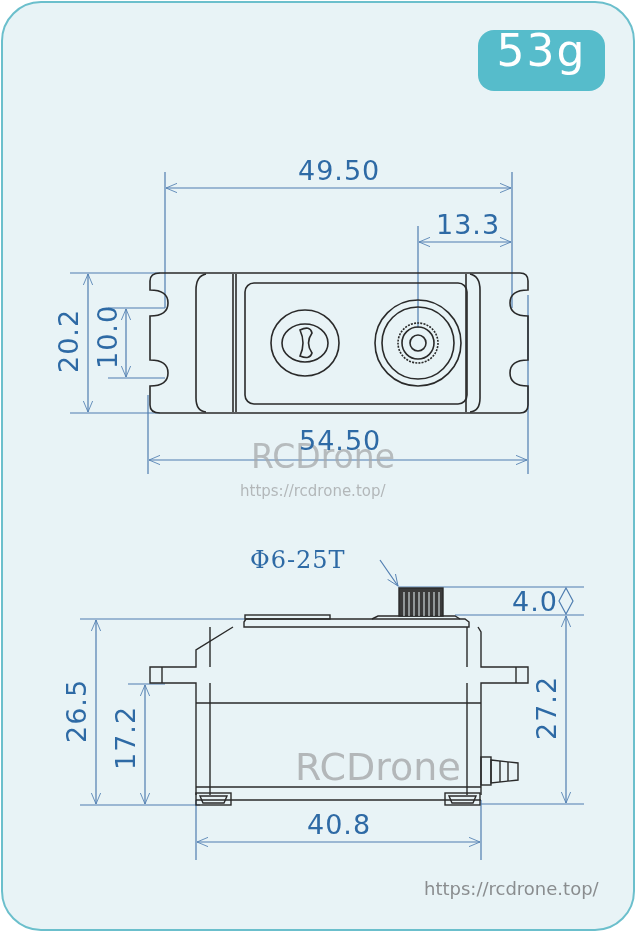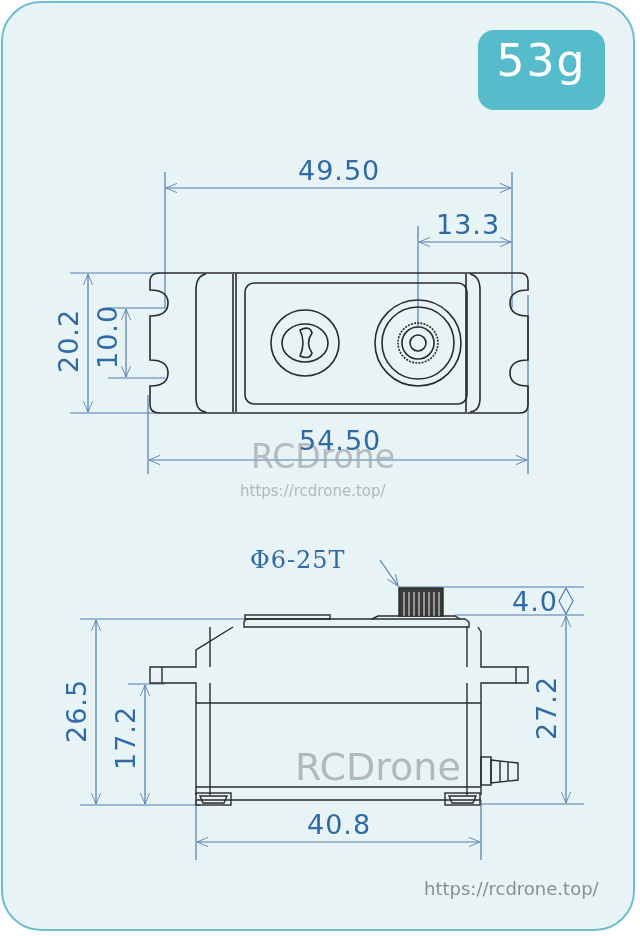--- a/index.html
+++ b/index.html
@@ -2,21 +2,21 @@
 <html><head>
 <meta charset="utf-8">
 <style>
   html, body { margin: 0; padding: 0; background: #ffffff; }
   body { width: 640px; height: 936px; position: relative; overflow: hidden; font-family: "Liberation Sans", sans-serif; }
   .card {
     position: absolute; left: 1px; top: 1px; width: 634px; height: 930px;
     background: #e8f3f6; border: 2px solid #6bbfcc; border-radius: 40px; box-sizing: border-box;
   }
   .badge {
-    position: absolute; left: 478px; top: 30px; width: 127px; height: 80px;
+    position: absolute; left: 478px; top: 30px; width: 127px; height: 61px;
     background: #56bccb; border-radius: 16px; color: #ffffff;
     font-family: "DejaVu Sans", sans-serif; font-size: 44px; letter-spacing: 2px;
     display: flex; align-items: center; justify-content: center; box-sizing: border-box; padding-bottom: 20px;
   }
   svg.drawing { position: absolute; left: 0; top: 0; }
   .dim { font-family: "DejaVu Sans", sans-serif; fill: #2e6aa5; font-size: 27px; letter-spacing: 1px; }
   .dim-serif { font-family: "DejaVu Serif", serif; fill: #2e6aa5; font-size: 24px; letter-spacing: 1px; }
   .wm-big { font-family: "DejaVu Sans", sans-serif; fill: #a6a9ab; font-size: 33px; opacity: 0.75; }
   .wm-small { font-family: "DejaVu Sans", sans-serif; fill: #a6a9ab; font-size: 15px; opacity: 0.8; }
   .footer-url {

